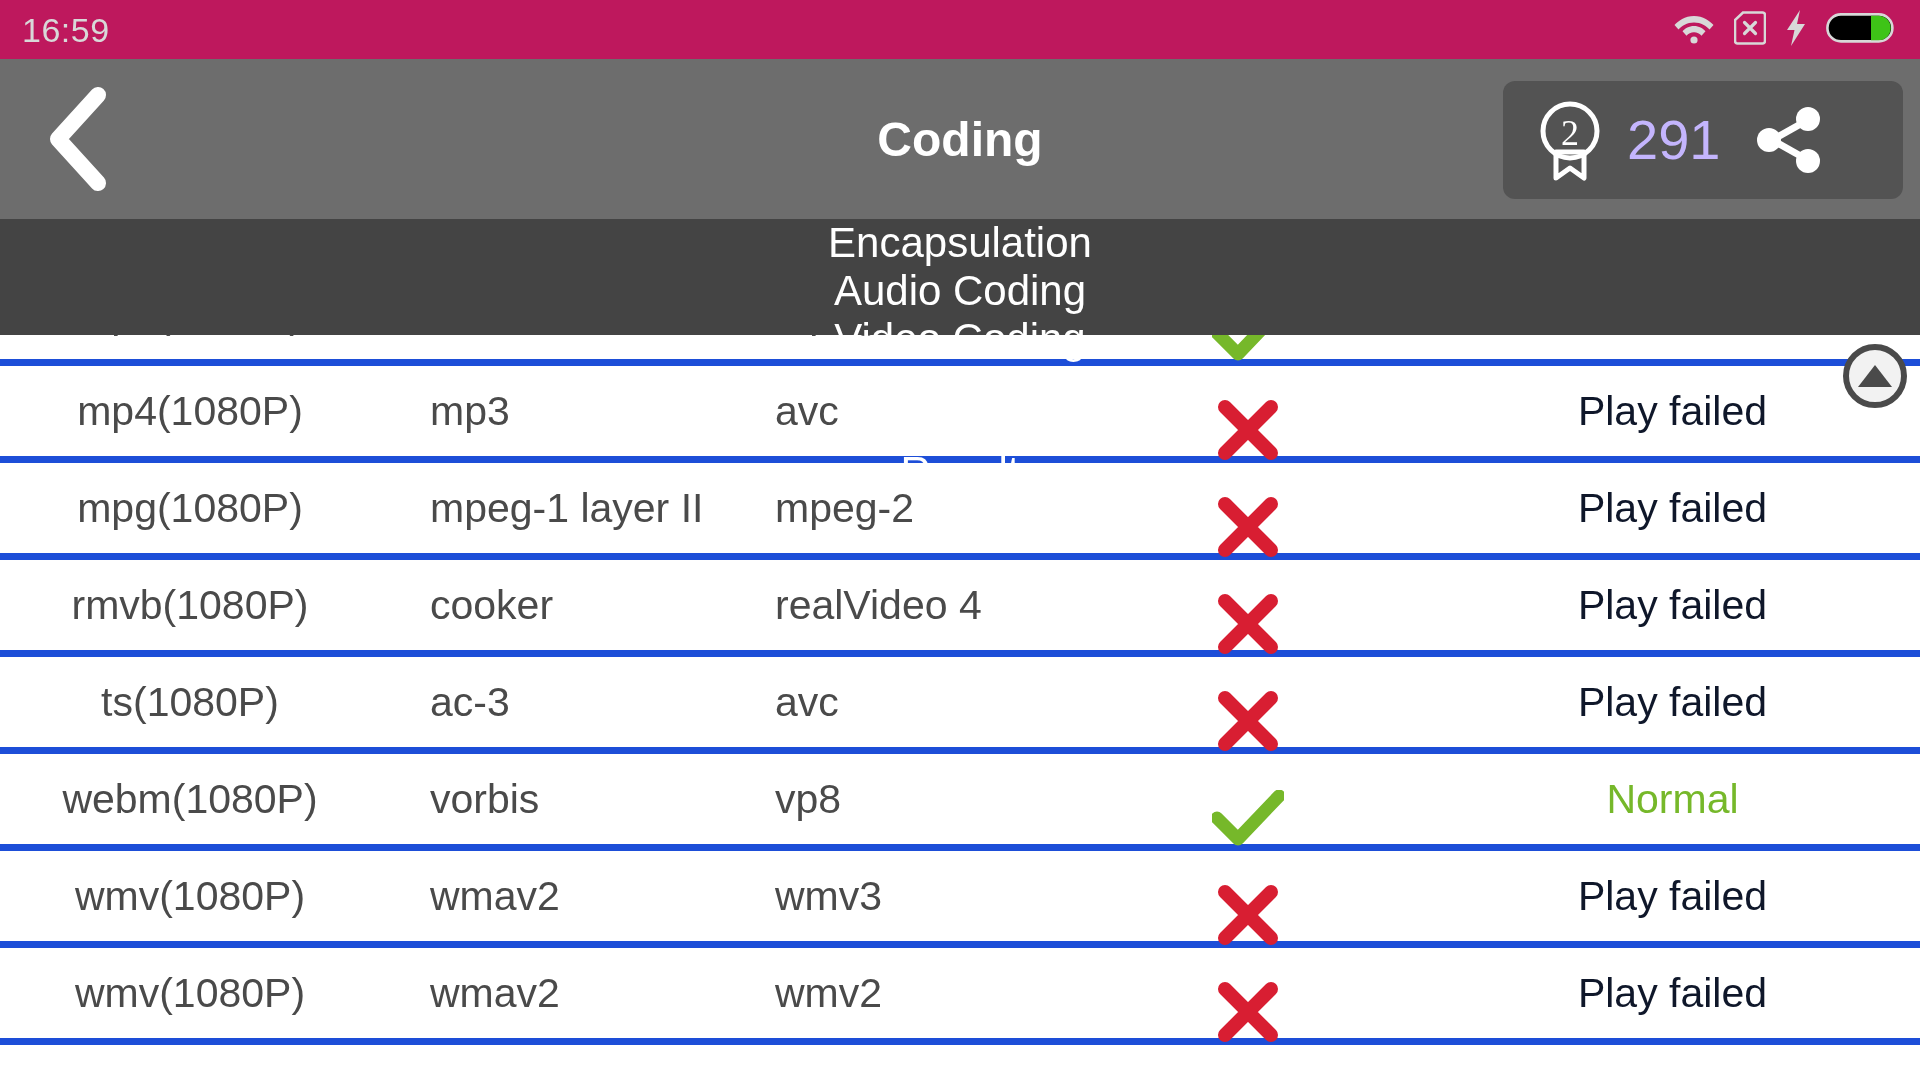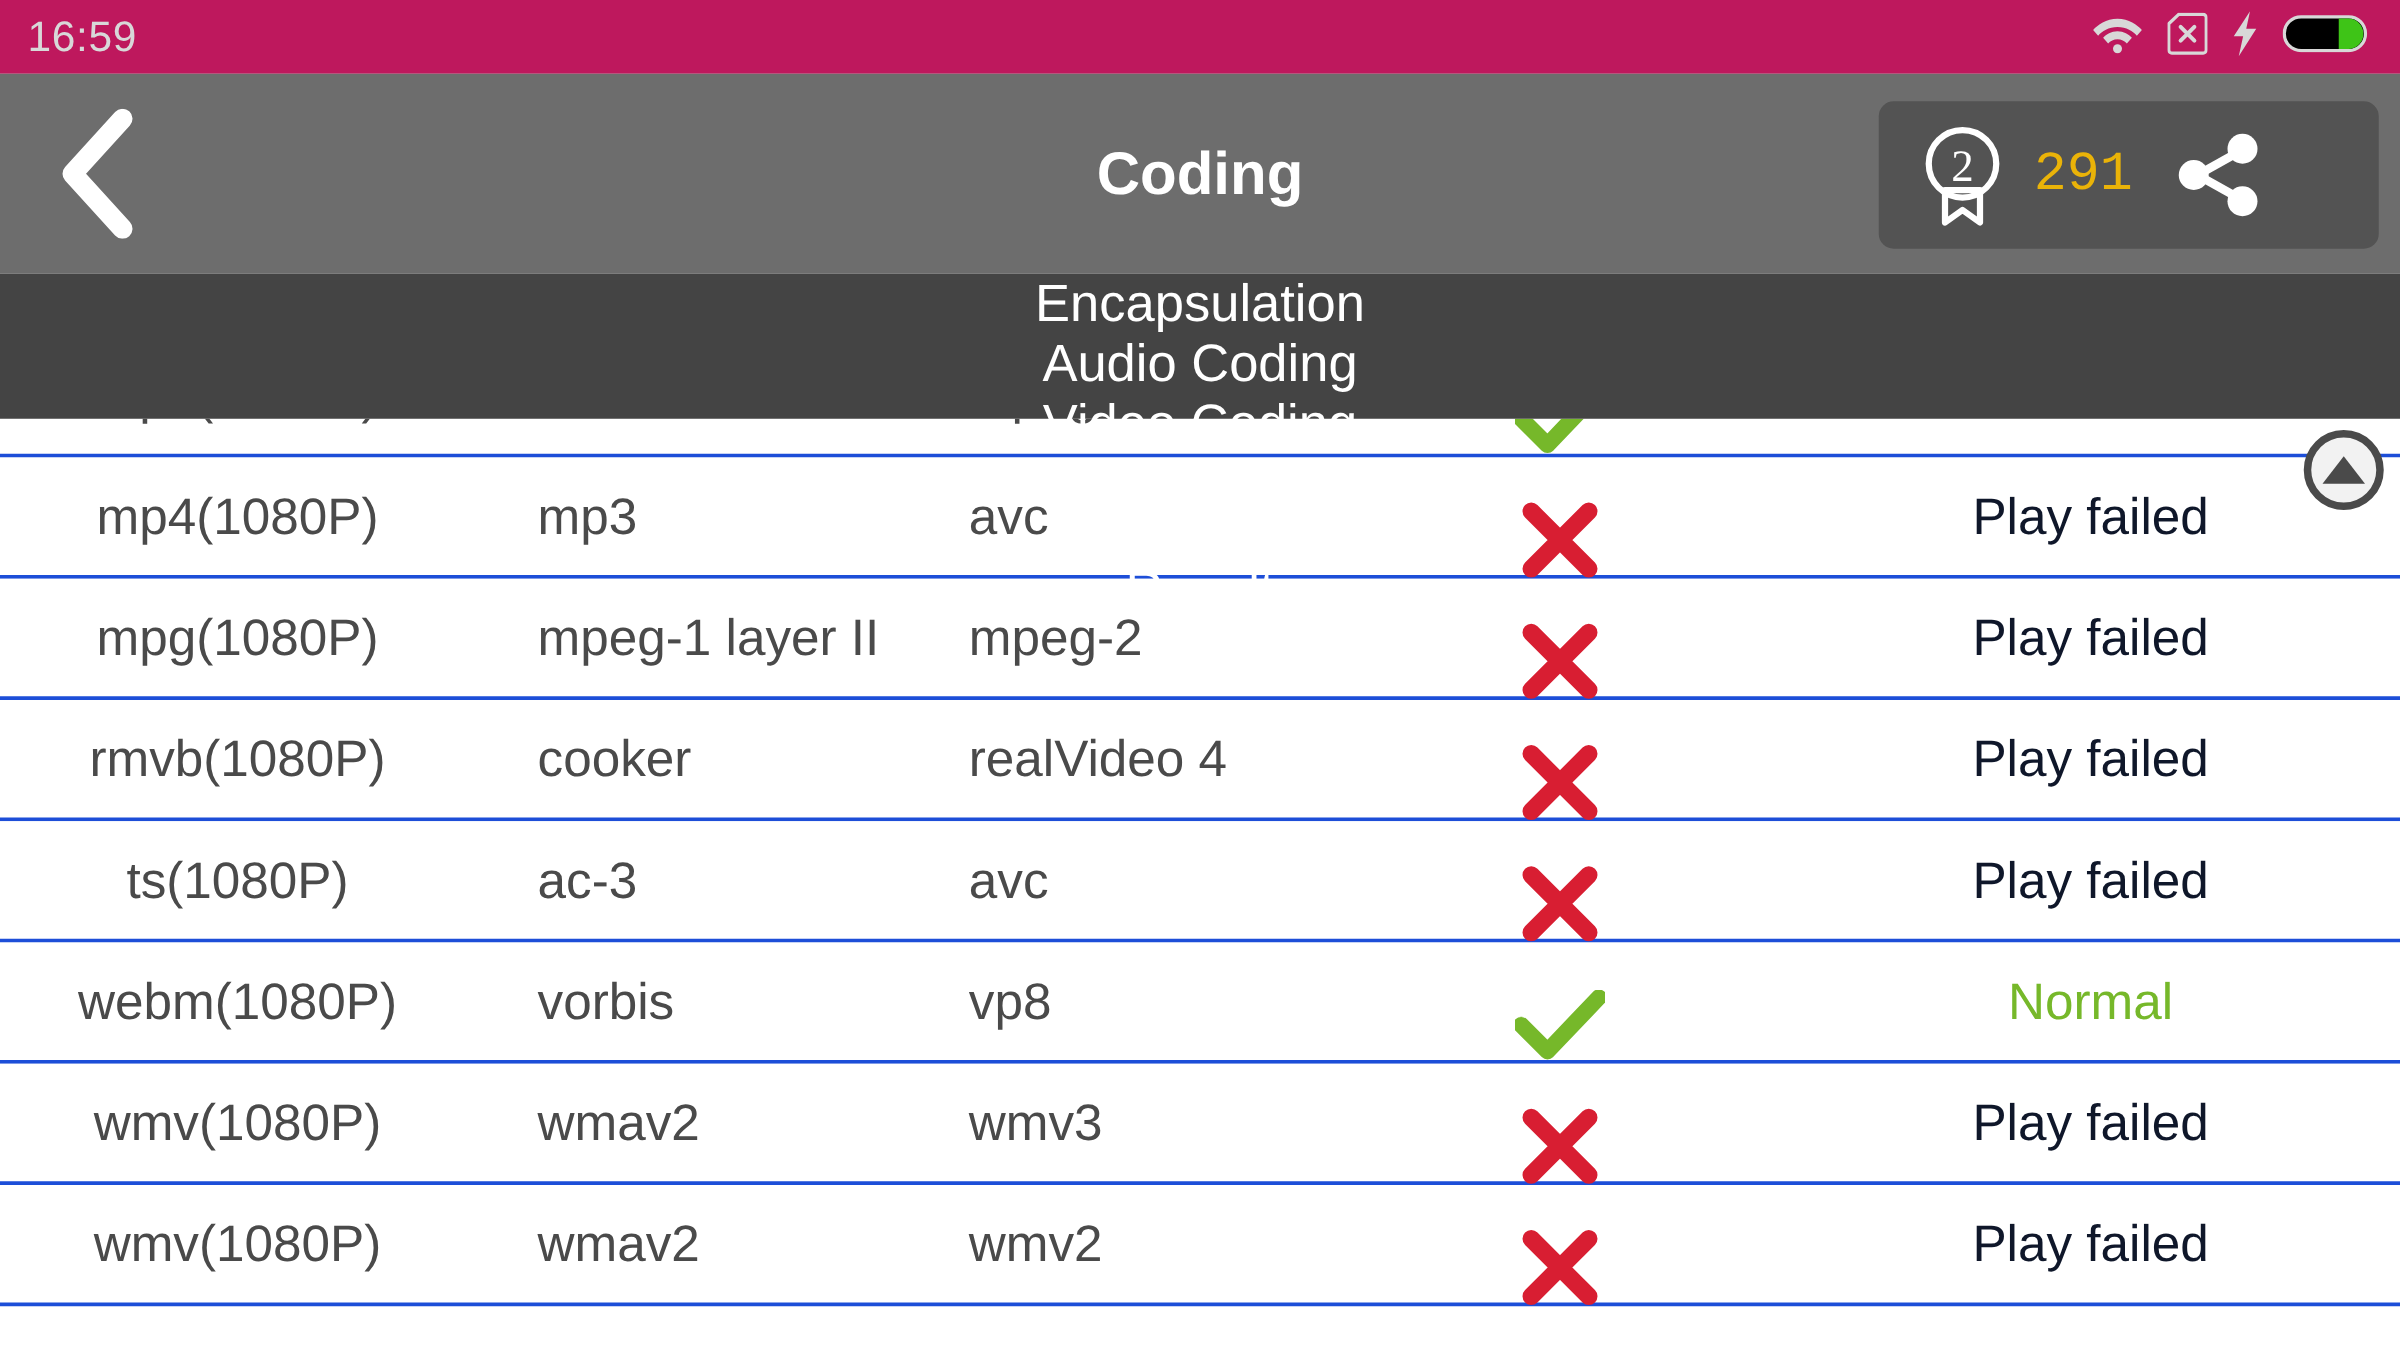--- a/index.html
+++ b/index.html
@@ -57,37 +57,37 @@
     cursor:pointer;
   }
   .medal-wrap { position:relative; width:70px; height:80px; }
   .medal-num {
     position:absolute; left:0; top:0; width:70px; height:66px;
     display:flex; align-items:center; justify-content:center;
     color:#ffffff; font-size:36px; font-family:"Liberation Serif", serif;
     line-height:1;
   }
   .badge-count {
-    color:#eab308; font-size:44px;
-    font-family:Liberation Mono, monospace;
+    color:#c4b5fd; font-size:56px;
+    font-family:Liberation Sans, sans-serif;
     line-height:1; letter-spacing:0px;
   }
   .share-btn { margin-left:10px; display:flex; align-items:center; }
 
   
   .table-head {
     position:absolute; top:219px; left:0;
     width:1920px; height:116px;
     background:#444444;
     z-index:5;
   }
   .row {
     display:flex; align-items:center;
     width:1920px; height:97px;
-    border-bottom:3px solid #1d4ed8;
+    border-bottom:7px solid #1d4ed8;
     background:#ffffff;
   }
   .table-head .row {
     height:116px; border-bottom:none; background:transparent;flex-direction:column;
   }
   .table-body {
     position:absolute; top:335px; left:0;
     width:1920px; height:745px;
     overflow:hidden;
   }

